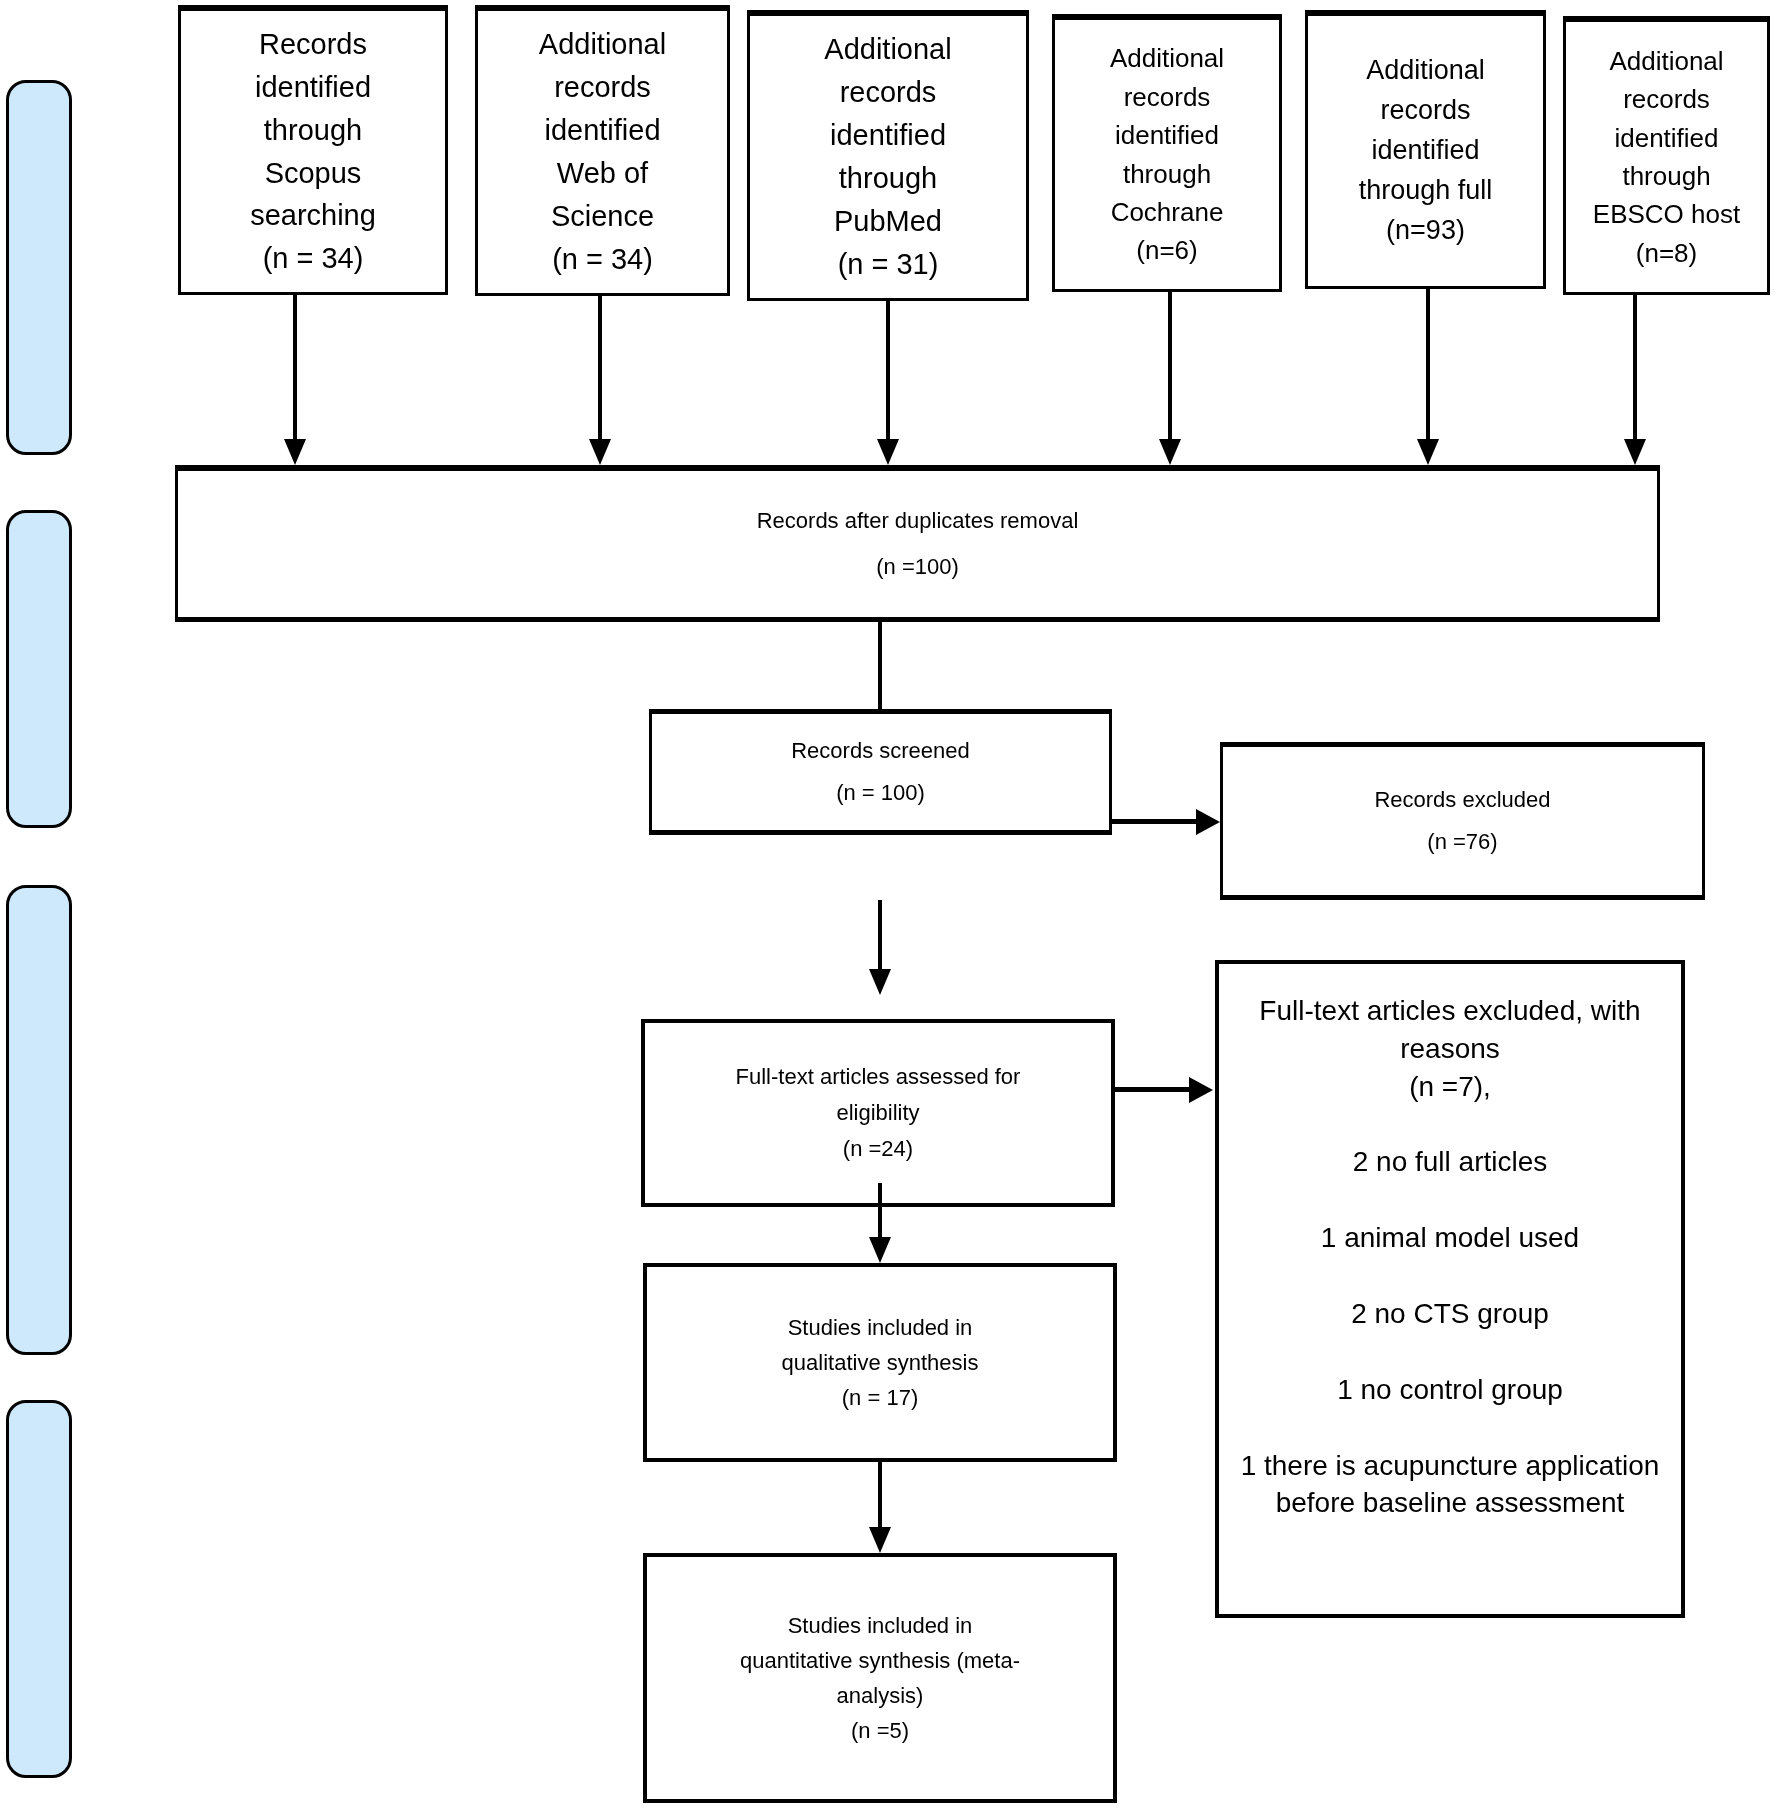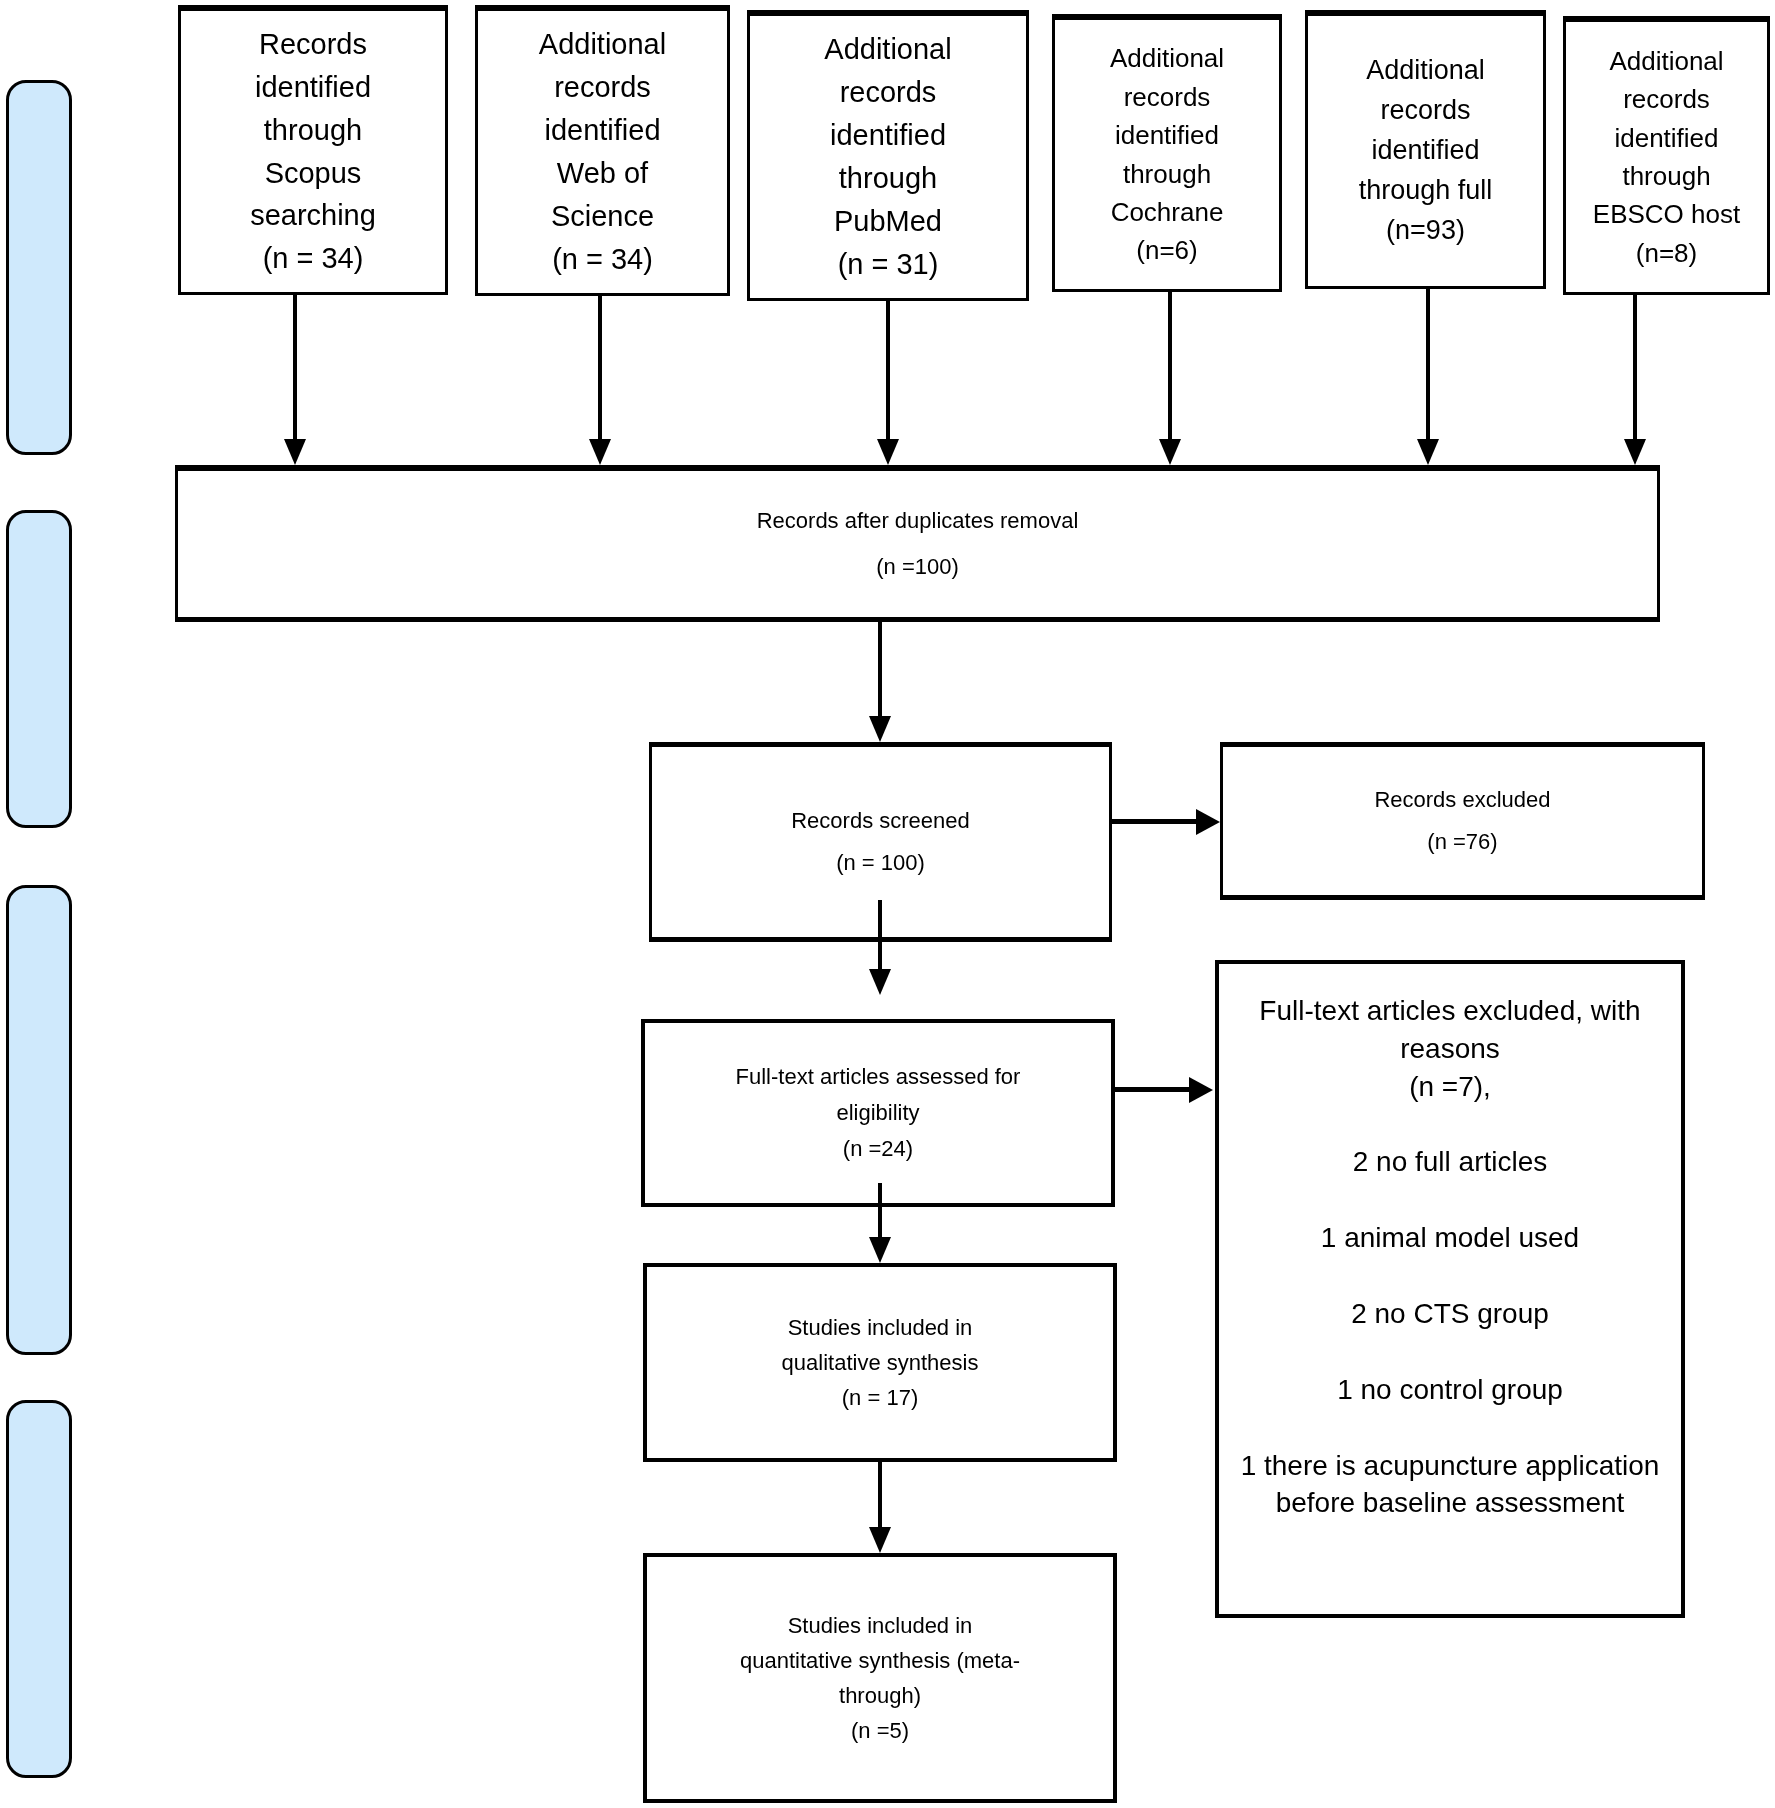--- a/index.html
+++ b/index.html
@@ -139,21 +139,21 @@
   <div class="vhead" style="left:1624px;top:439px;"></div>
 
   <div class="box mid dup" style="left:175px;top:465px;width:1485px;height:157px;">
     <span>Records after duplicates removal</span>
     <span>(n =100)</span>
   </div>
 
   <div class="vline" style="left:878px;top:622px;height:96px;"></div>
   <div class="vhead" style="left:869px;top:716px;"></div>
 
-  <div class="box mid scr" style="left:649px;top:742px;width:463px;height:200px;">
+  <div class="box mid scr" style="left:649px;top:709px;width:463px;height:126px;">
     <span>Records screened</span>
     <span>(n = 100)</span>
   </div>
   <div class="hline" style="left:1112px;top:819px;width:86px;"></div>
   <div class="hhead" style="left:1196px;top:809px;"></div>
   <div class="box mid scr" style="left:1220px;top:742px;width:485px;height:158px;">
     <span>Records excluded</span>
     <span>(n =76)</span>
   </div>
 
@@ -188,17 +188,17 @@
     <span>qualitative synthesis</span>
     <span>(n = 17)</span>
   </div>
 
   <div class="vline" style="left:878px;top:1462px;height:67px;"></div>
   <div class="vhead" style="left:869px;top:1527px;"></div>
 
   <div class="box mid quant" style="left:643px;top:1553px;width:474px;height:250px;">
     <span>Studies included in</span>
     <span>quantitative synthesis (meta-</span>
-    <span>through)</span>
+    <span>analysis)</span>
     <span>(n =5)</span>
   </div>
 
 </div>
 
 </body></html>

